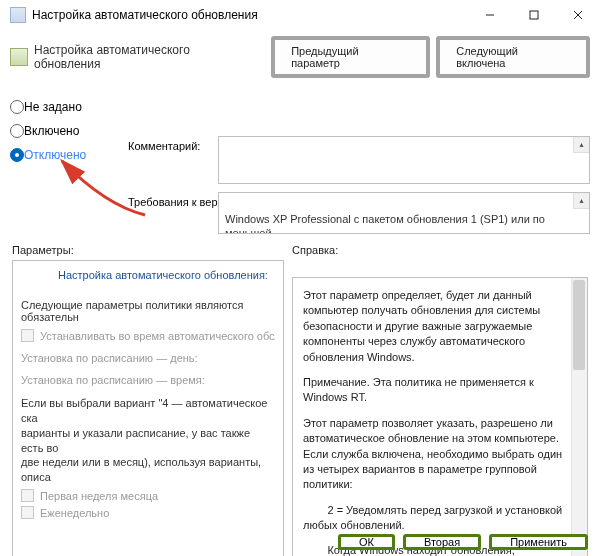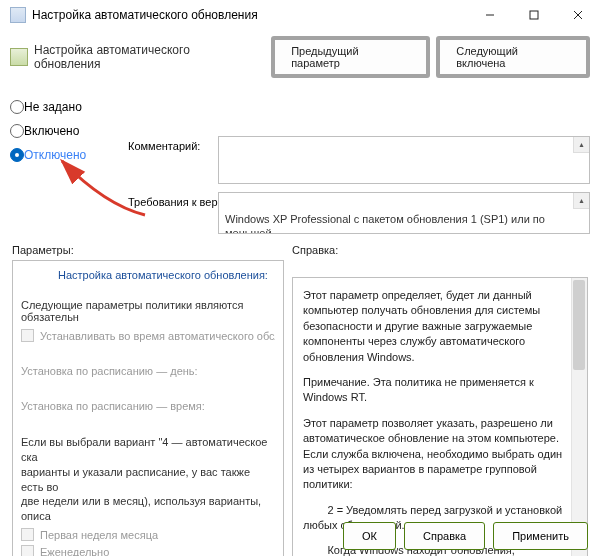--- a/index.html
+++ b/index.html
@@ -140,36 +140,36 @@
   .pane-left .heading { color:#1a4e9a; margin-bottom:10px;padding-left:37px; }
   .pane-left .desc { margin-bottom:6px; }
   .chk-item {
     display:flex; align-items:center; gap:6px;
     color:#9a9a9a; margin: 4px 0;
     white-space: nowrap; overflow: hidden;
   }
   .chk {
     width:13px; height:13px; border:1px solid #c7c7c7; background:#f4f4f4; flex-shrink:0;
   }
-  .plain { color:#9a9a9a; margin: 23px 0; white-space:nowrap; overflow:hidden; }
+  .plain { color:#9a9a9a; margin: 10px 0; white-space:nowrap; overflow:hidden; }
   
   .arrow-wrap {
     position:absolute;
     left: 50px; top: 155px;
     width: 120px; height: 70px;
     pointer-events:none;
   }
   
   .footer {
     position:absolute; bottom:6px; right:12px;
     display:flex; gap:8px;
   }
   .footer .btn {
-    height:28px; padding:0 18px;
-    border:1px solid #4d7c0f; background:#fdfdfd;
+    height:16px; padding:0 18px;
+    border:3px solid #4d7c0f; background:#fdfdfd;
     border-radius:3px; font-size:11px;
     display:flex; align-items:center; justify-content:center;
   }
   .caret { font-size:8px; color:#555; }
 </style>
 </head>
 <body>
 
 <div class="titlebar">
   <div class="app-icon"></div>
@@ -279,21 +279,21 @@
     <p style="margin:0 0 10px 0">Этот параметр определяет, будет ли данный компьютер получать обновления для системы безопасности и другие важные загружаемые компоненты через службу автоматического обновления Windows.</p>
     <p style="margin:0 0 10px 0">Примечание. Эта политика не применяется к Windows RT.</p>
     <p style="margin:0 0 10px 0">Этот параметр позволяет указать, разрешено ли автоматическое обновление на этом компьютере. Если служба включена, необходимо выбрать один из четырех вариантов в параметре групповой политики:</p>
     <p style="margin:0 0 10px 0; white-space:pre-wrap;">        2 = Уведомлять перед загрузкой и установкой любых обновлений.</p>
     <p style="margin:0 0 10px 0; white-space:pre-wrap;">        Когда Windows находит обновления, применимые к данному компьютеру, пользователи получают уведомления о готовности обновлений к загрузке. После перехода в центр обновления Windows пользователи могут загрузить и установить все доступные обновления.</p>
   </div>
 </div>
 
 <div class="footer">
   <div class="btn">ОК</div>
-  <div class="btn">Справка</div>
+  <div class="btn">Вторая</div>
   <div class="btn">Применить</div>
 </div>
 
 <div class="arrow-wrap">
   <svg width="120" height="70" viewBox="0 0 120 70">
     <defs>
       <marker id="ah" markerWidth="10" markerHeight="10" refX="8" refY="3" orient="auto">
         <path d="M0,0 L9,3 L0,6 Z" fill="#d83a2b"></path>
       </marker>
     </defs>

